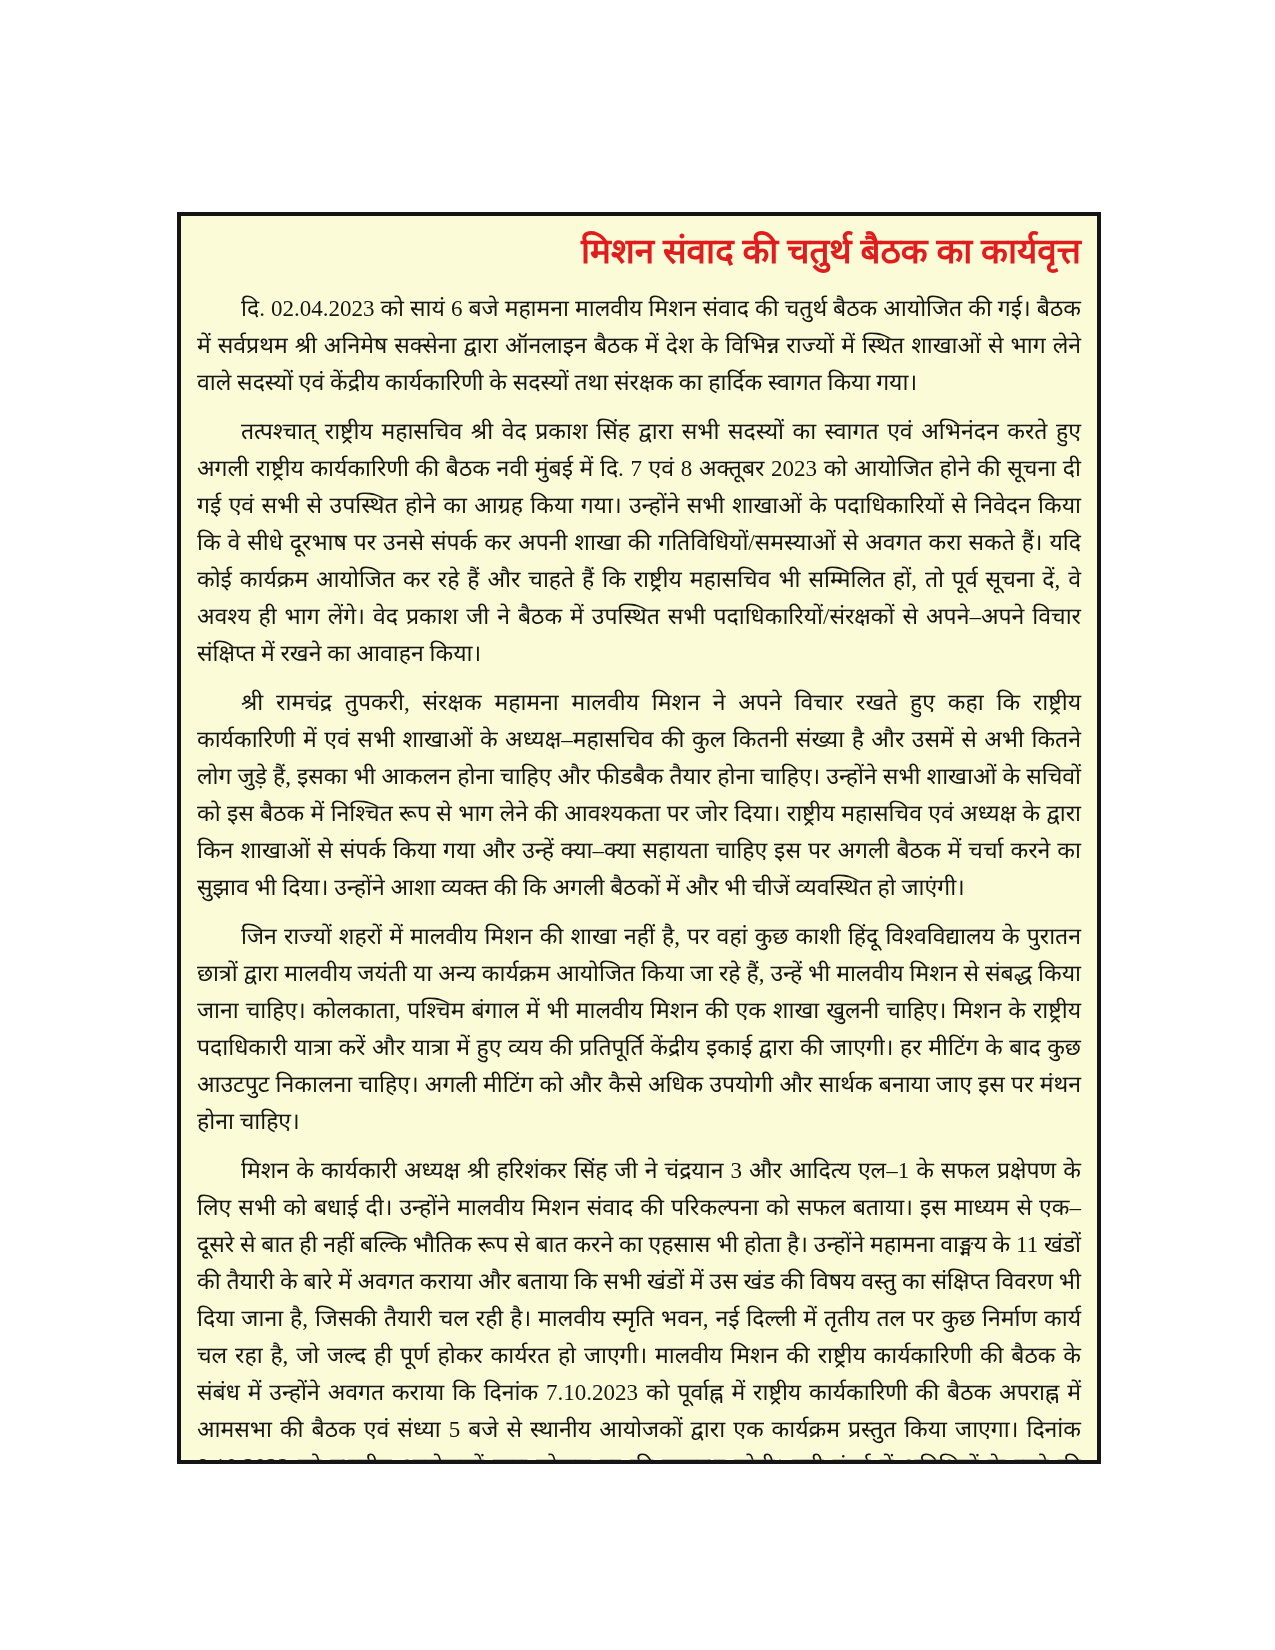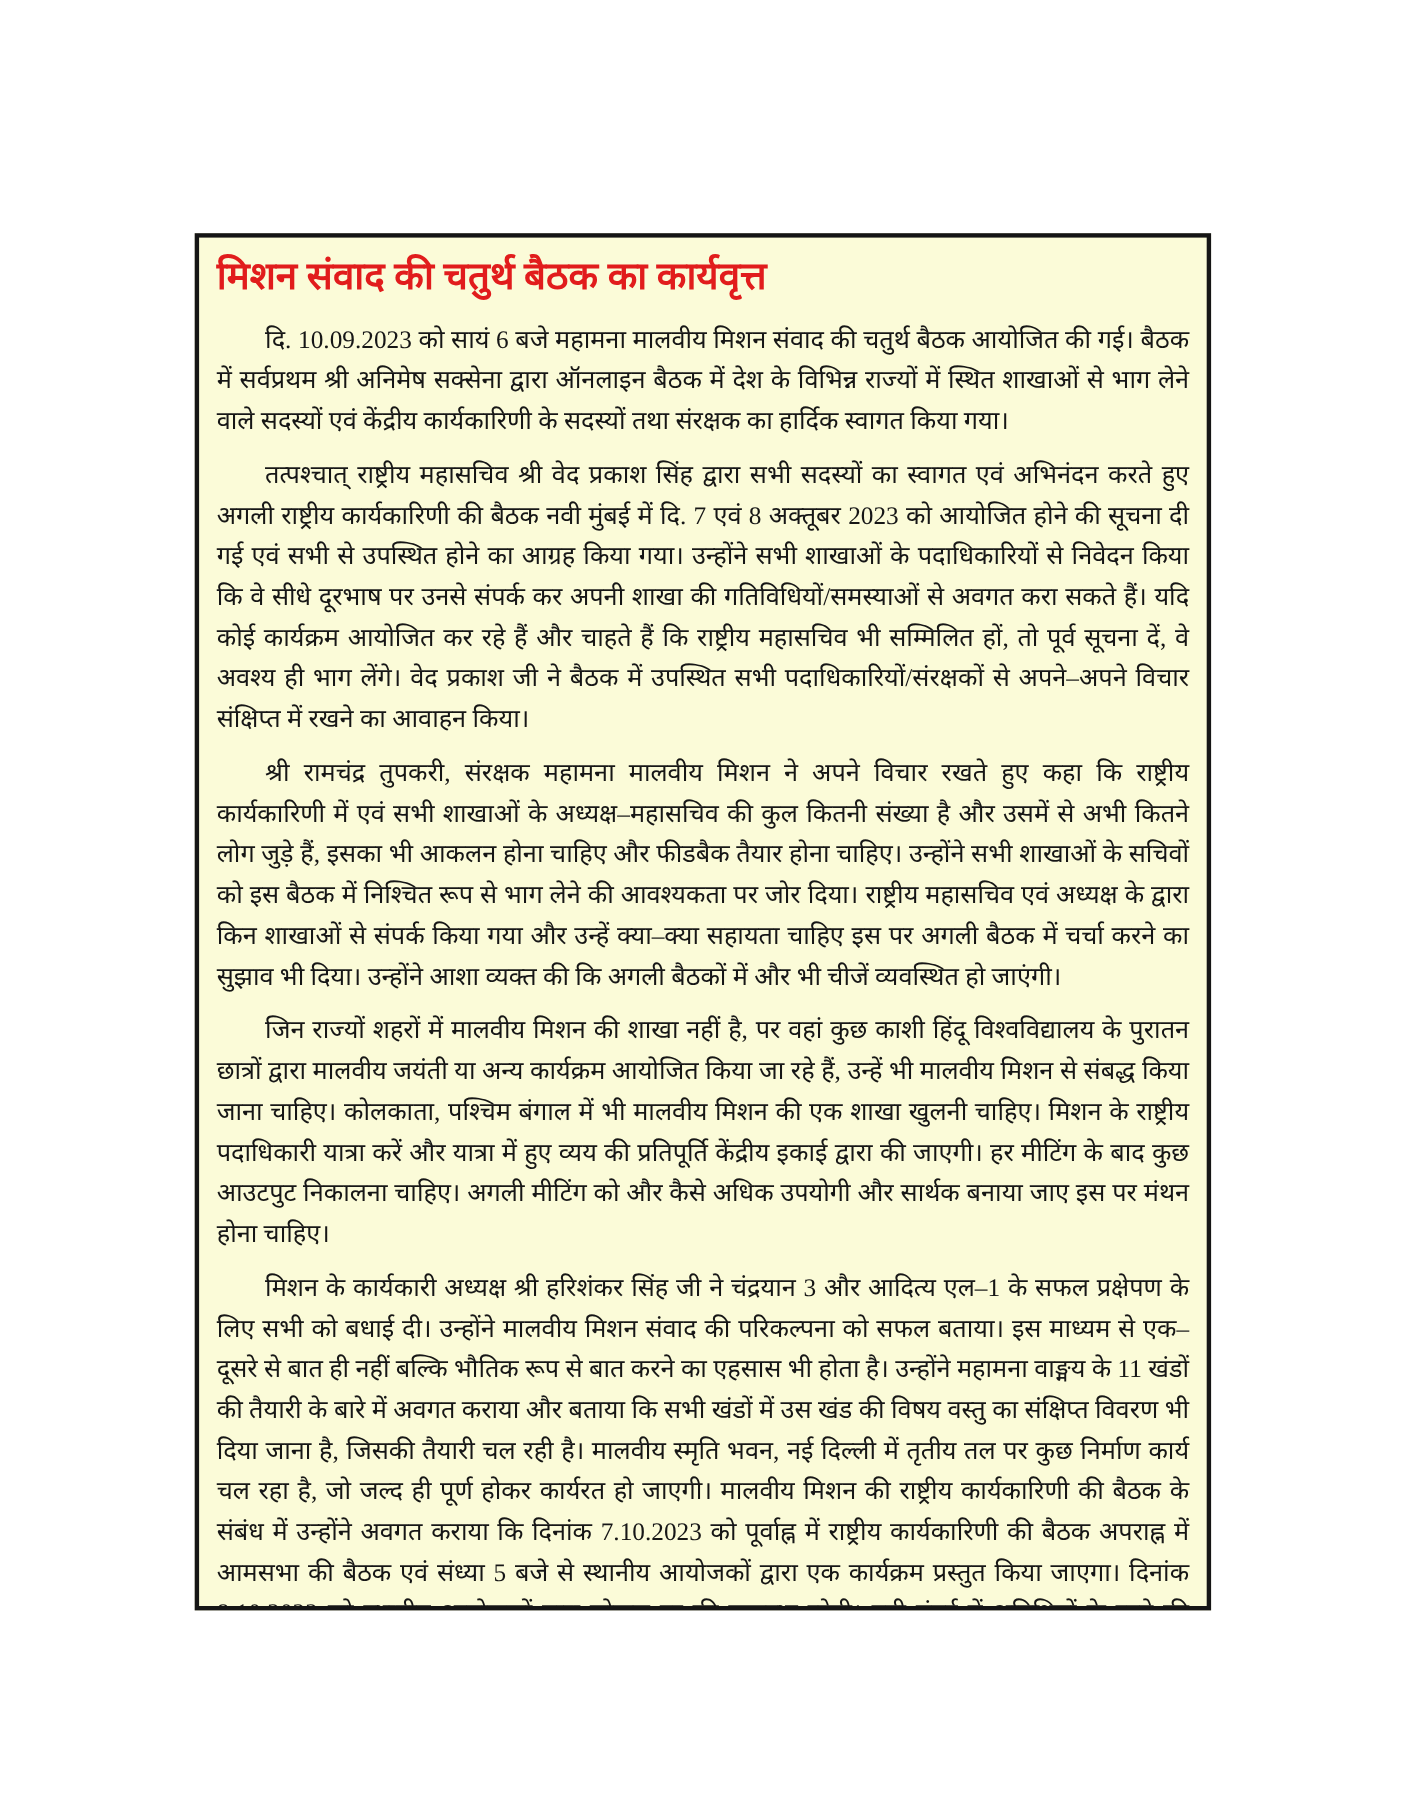--- a/index.html
+++ b/index.html
@@ -21,21 +21,21 @@
     height: 1252px;
     box-sizing: border-box;
     border: 4px solid #151515;
     background: #fbfbd8;
     padding: 8px 16px 10px 16px;
     display: flex;
     flex-direction: column;
     overflow: hidden;
   }
   .article-title {
-    text-align: left;
+    text-align: right;
     color: #e11c1c;
     font-size: 35px;
     font-weight: bold;
     line-height: 1.25;
     margin: 6px 0 16px 0;
   }
   .article-body p {
     font-size: 23px;
     line-height: 37px;
     color: #161616;
@@ -44,21 +44,21 @@
     margin: 0 0 12px 0;
   }
 </style>
 </head>
 <body>
 
 <div class="article-frame">
   <h1 class="article-title">मिशन संवाद की चतुर्थ बैठक का कार्यवृत्त</h1>
 
   <div class="article-body">
-    <p>दि. 10.09.2023 को सायं 6 बजे महामना मालवीय मिशन संवाद की चतुर्थ बैठक आयोजित की गई। बैठक में सर्वप्रथम श्री अनिमेष सक्सेना द्वारा ऑनलाइन बैठक में देश के विभिन्न राज्यों में स्थित शाखाओं से भाग लेने वाले सदस्यों एवं केंद्रीय कार्यकारिणी के सदस्यों तथा संरक्षक का हार्दिक स्वागत किया गया।</p>
+    <p>दि. 02.04.2023 को सायं 6 बजे महामना मालवीय मिशन संवाद की चतुर्थ बैठक आयोजित की गई। बैठक में सर्वप्रथम श्री अनिमेष सक्सेना द्वारा ऑनलाइन बैठक में देश के विभिन्न राज्यों में स्थित शाखाओं से भाग लेने वाले सदस्यों एवं केंद्रीय कार्यकारिणी के सदस्यों तथा संरक्षक का हार्दिक स्वागत किया गया।</p>
     <p>तत्पश्चात् राष्ट्रीय महासचिव श्री वेद प्रकाश सिंह द्वारा सभी सदस्यों का स्वागत एवं अभिनंदन करते हुए अगली राष्ट्रीय कार्यकारिणी की बैठक नवी मुंबई में दि. 7 एवं 8 अक्तूबर 2023 को आयोजित होने की सूचना दी गई एवं सभी से उपस्थित होने का आग्रह किया गया। उन्होंने सभी शाखाओं के पदाधिकारियों से निवेदन किया कि वे सीधे दूरभाष पर उनसे संपर्क कर अपनी शाखा की गतिविधियों/समस्याओं से अवगत करा सकते हैं। यदि कोई कार्यक्रम आयोजित कर रहे हैं और चाहते हैं कि राष्ट्रीय महासचिव भी सम्मिलित हों, तो पूर्व सूचना दें, वे अवश्य ही भाग लेंगे। वेद प्रकाश जी ने बैठक में उपस्थित सभी पदाधिकारियों/संरक्षकों से अपने–अपने विचार संक्षिप्त में रखने का आवाहन किया।</p>
     <p>श्री रामचंद्र तुपकरी, संरक्षक महामना मालवीय मिशन ने अपने विचार रखते हुए कहा कि राष्ट्रीय कार्यकारिणी में एवं सभी शाखाओं के अध्यक्ष–महासचिव की कुल कितनी संख्या है और उसमें से अभी कितने लोग जुड़े हैं, इसका भी आकलन होना चाहिए और फीडबैक तैयार होना चाहिए। उन्होंने सभी शाखाओं के सचिवों को इस बैठक में निश्चित रूप से भाग लेने की आवश्यकता पर जोर दिया। राष्ट्रीय महासचिव एवं अध्यक्ष के द्वारा किन शाखाओं से संपर्क किया गया और उन्हें क्या–क्या सहायता चाहिए इस पर अगली बैठक में चर्चा करने का सुझाव भी दिया। उन्होंने आशा व्यक्त की कि अगली बैठकों में और भी चीजें व्यवस्थित हो जाएंगी।</p>
     <p>जिन राज्यों शहरों में मालवीय मिशन की शाखा नहीं है, पर वहां कुछ काशी हिंदू विश्वविद्यालय के पुरातन छात्रों द्वारा मालवीय जयंती या अन्य कार्यक्रम आयोजित किया जा रहे हैं, उन्हें भी मालवीय मिशन से संबद्ध किया जाना चाहिए। कोलकाता, पश्चिम बंगाल में भी मालवीय मिशन की एक शाखा खुलनी चाहिए। मिशन के राष्ट्रीय पदाधिकारी यात्रा करें और यात्रा में हुए व्यय की प्रतिपूर्ति केंद्रीय इकाई द्वारा की जाएगी। हर मीटिंग के बाद कुछ आउटपुट निकालना चाहिए। अगली मीटिंग को और कैसे अधिक उपयोगी और सार्थक बनाया जाए इस पर मंथन होना चाहिए।</p>
     <p>मिशन के कार्यकारी अध्यक्ष श्री हरिशंकर सिंह जी ने चंद्रयान 3 और आदित्य एल–1 के सफल प्रक्षेपण के लिए सभी को बधाई दी। उन्होंने मालवीय मिशन संवाद की परिकल्पना को सफल बताया। इस माध्यम से एक–दूसरे से बात ही नहीं बल्कि भौतिक रूप से बात करने का एहसास भी होता है। उन्होंने महामना वाङ्मय के 11 खंडों की तैयारी के बारे में अवगत कराया और बताया कि सभी खंडों में उस खंड की विषय वस्तु का संक्षिप्त विवरण भी दिया जाना है, जिसकी तैयारी चल रही है। मालवीय स्मृति भवन, नई दिल्ली में तृतीय तल पर कुछ निर्माण कार्य चल रहा है, जो जल्द ही पूर्ण होकर कार्यरत हो जाएगी। मालवीय मिशन की राष्ट्रीय कार्यकारिणी की बैठक के संबंध में उन्होंने अवगत कराया कि दिनांक 7.10.2023 को पूर्वाह्न में राष्ट्रीय कार्यकारिणी की बैठक अपराह्न में आमसभा की बैठक एवं संध्या 5 बजे से स्थानीय आयोजकों द्वारा एक कार्यक्रम प्रस्तुत किया जाएगा। दिनांक 8.10.2022 को स्थानीय आयोजकों द्वारा लोकल टूर की व्यवस्था रहेगी। नवी मुंबई में अतिथियों के रहने की व्यवस्था यूपी भवन में करने का प्रयास किया जा रहा है।</p>
 
   </div>
 
 </div>
 
 </body></html>

